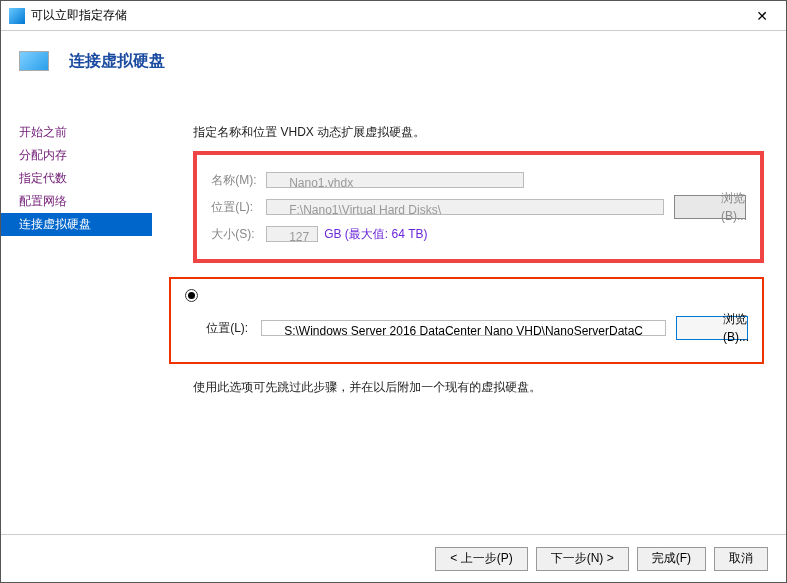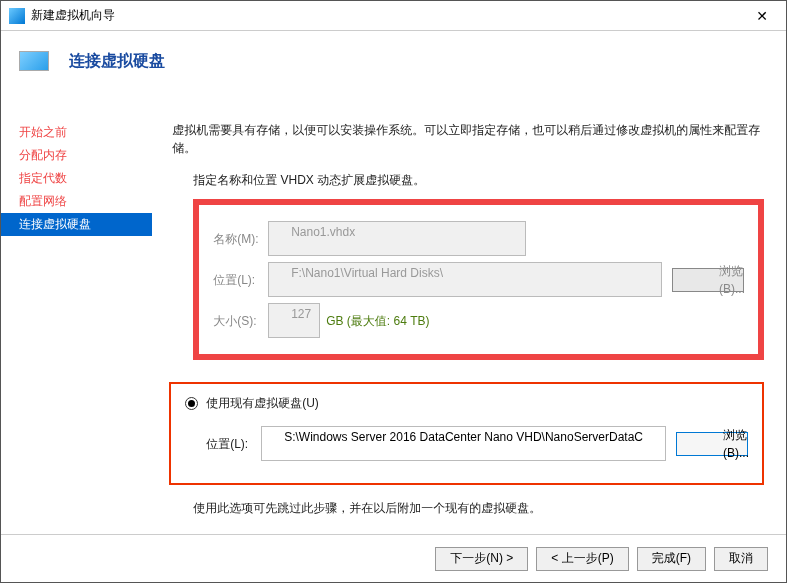--- a/index.html
+++ b/index.html
@@ -6,103 +6,101 @@
     body { width: 787px; height: 583px; background: #fff; border: 1px solid #555; display: flex; flex-direction: column; overflow: hidden; }
     .titlebar { height: 30px; display: flex; align-items: center; padding: 0 4px; border-bottom: 1px solid #ccc; }
     .titlebar-icon { width: 16px; height: 16px; background: linear-gradient(135deg, #6ac9ff, #0078d4); margin: 0 6px 0 4px; }
     .titlebar-text { flex: 1; }
     .close-btn { width: 40px; height: 100%; display: flex; align-items: center; justify-content: center; font-size: 14px; cursor: pointer; }
     .header { height: 60px; display: flex; align-items: center; padding: 0 18px; }
     .header-icon { width: 30px; height: 20px; background: linear-gradient(135deg,#7ecfff,#2a9fea); margin-right: 20px; border:1px solid #aaa;}
     .header-title { font-size: 16px; font-weight: bold; color: #1a4ba0; }
     .body { flex: 1; display: flex; }
     .sidebar { width: 170px; padding-top: 30px; padding-right: 0; }
-    .nav-item { padding: 3px 0 3px 18px; color: #ef4444; cursor: pointer; }
+    .nav-item { padding: 3px 0 3px 18px; color: #701a75; cursor: pointer; }
     .nav-item.selected { background: #0066cc; color: #fff; }
     .main { flex: 1; padding: 30px 22px 0 20px; color: #222; line-height: 1.5; }
     .desc { margin-bottom: 14px; }
     .opt-row { display: flex; align-items: center; margin-bottom: 4px; }
     .radio { width: 13px; height: 13px; border: 1px solid #333; border-radius: 50%; margin-right: 8px; display: inline-flex; align-items: center; justify-content: center; }
     .radio.checked::after { content: ""; width: 7px; height: 7px; background: #000; border-radius: 50%; }
     .opt-desc { margin: 2px 0 10px 21px; }
-    .panel-gray { border: 6px solid #ef4444; margin: 4px 0 28px 21px; padding: 10px 14px; }
+    .panel-gray { border: 4px solid #ef4444; margin: 4px 0 20px 21px; padding: 10px 14px; }
     .panel-gray .form-row { color: #888; }
     .panel-red { border: 2px solid #e30; margin: -6px 0 14px -3px; padding: 10px 14px 16px 14px; }
     .form-row { display: flex; align-items: center; margin: 6px 0; }
     .form-label { width: 55px; flex-shrink: 0; }
-    .text-input { border: 1px solid #bbb; height: 35px; padding: 0 22px; flex: 0 0 auto; background: #fff; color: #666; line-height: 21px; overflow: hidden; white-space: nowrap; }
+    .text-input { border: 1px solid #bbb; height: 16px; padding: 0 22px; flex: 0 0 auto; background: #fff; color: #666; line-height: 21px; overflow: hidden; white-space: nowrap; }
     .disabled { background: #f0f0f0; color: #999; }
     .size-input { width: 52px; text-align: right; margin-right: 6px; }
     .browse-btn { width: 72px; height: 24px; margin-left: 10px; border: 1px solid #888; background: #e8e8e8; color: #888; display: flex; align-items: center; justify-content: center; padding-left: 48px; }
     .browse-btn.active { border: 1px solid #0078d4; color: #000; background: #f6f6f6; cursor: pointer; }
     .footer { height: 48px; border-top: 1px solid #ccc; display: flex; align-items: center; justify-content: flex-end; padding: 0 18px; gap: 8px; }
     .btn { height: 24px; padding: 0 14px; border: 1px solid #999; background: #f0f0f0; cursor: pointer; display: flex; align-items: center; }
     .red-inside { margin-left: 21px; }
     .red-inside .form-row { margin-top: 14px; }
   </style>
 </head>
 <body>
 
 <div class="titlebar">
   <div class="titlebar-icon"></div>
-  <div class="titlebar-text">新建虚拟机向导</div>
+  <div class="titlebar-text">可以立即指定存储</div>
   <div class="close-btn">✕</div>
 </div>
 
 <div class="header">
   <div class="header-icon"></div>
   <div class="header-title">连接虚拟硬盘</div>
 </div>
 
 <div class="body">
   <div class="sidebar">
     <div class="nav-item">开始之前</div>
     <div class="nav-item">分配内存</div>
     <div class="nav-item">指定代数</div>
     <div class="nav-item">配置网络</div>
     <div class="nav-item selected">连接虚拟硬盘</div>
   </div>
 
   <div class="main">
-    <div class="desc">虚拟机需要具有存储，以便可以安装操作系统。可以立即指定存储，也可以稍后通过修改虚拟机的属性来配置存储。</div>
 
     <div class="opt-desc">指定名称和位置 VHDX 动态扩展虚拟硬盘。</div>
     <div class="panel-gray">
       <div class="form-row">
         <span class="form-label">名称(M):</span>
         <span class="text-input disabled" style="width:258px;">Nano1.vhdx</span>
       </div>
       <div class="form-row">
         <span class="form-label">位置(L):</span>
         <span class="text-input disabled" style="flex:1;">F:\Nano1\Virtual Hard Disks\</span>
         <span class="browse-btn">浏览(B)...</span>
       </div>
       <div class="form-row">
         <span class="form-label">大小(S):</span>
         <span class="text-input disabled size-input">127</span>
-        <span style="color:#4d7c0f;text-align:center;">GB (最大值: 64 TB)</span>
+        <span style="color:#6d28d9;text-align:center;">GB (最大值: 64 TB)</span>
       </div>
     </div>
 
     <div class="panel-red">
       <div class="opt-row">
         <span class="radio checked"></span>
-        <span>使用现有虚拟硬盘(U)</span>
       </div>
       <div class="red-inside">
         <div class="form-row">
           <span class="form-label">位置(L):</span>
           <span class="text-input" style="flex:1; color:#000;">S:\Windows Server 2016 DataCenter Nano VHD\NanoServerDataC</span>
           <span class="browse-btn active">浏览(B)...</span>
         </div>
       </div>
     </div>
 
     <div class="opt-desc">使用此选项可先跳过此步骤，并在以后附加一个现有的虚拟硬盘。</div>
   </div>
 </div>
 
 <div class="footer">
+  <div class="btn">&lt; 上一步(P)</div>
   <div class="btn">下一步(N) &gt;</div>
-  <div class="btn">&lt; 上一步(P)</div>
   <div class="btn">完成(F)</div>
   <div class="btn">取消</div>
 </div>
 
 </body></html>

